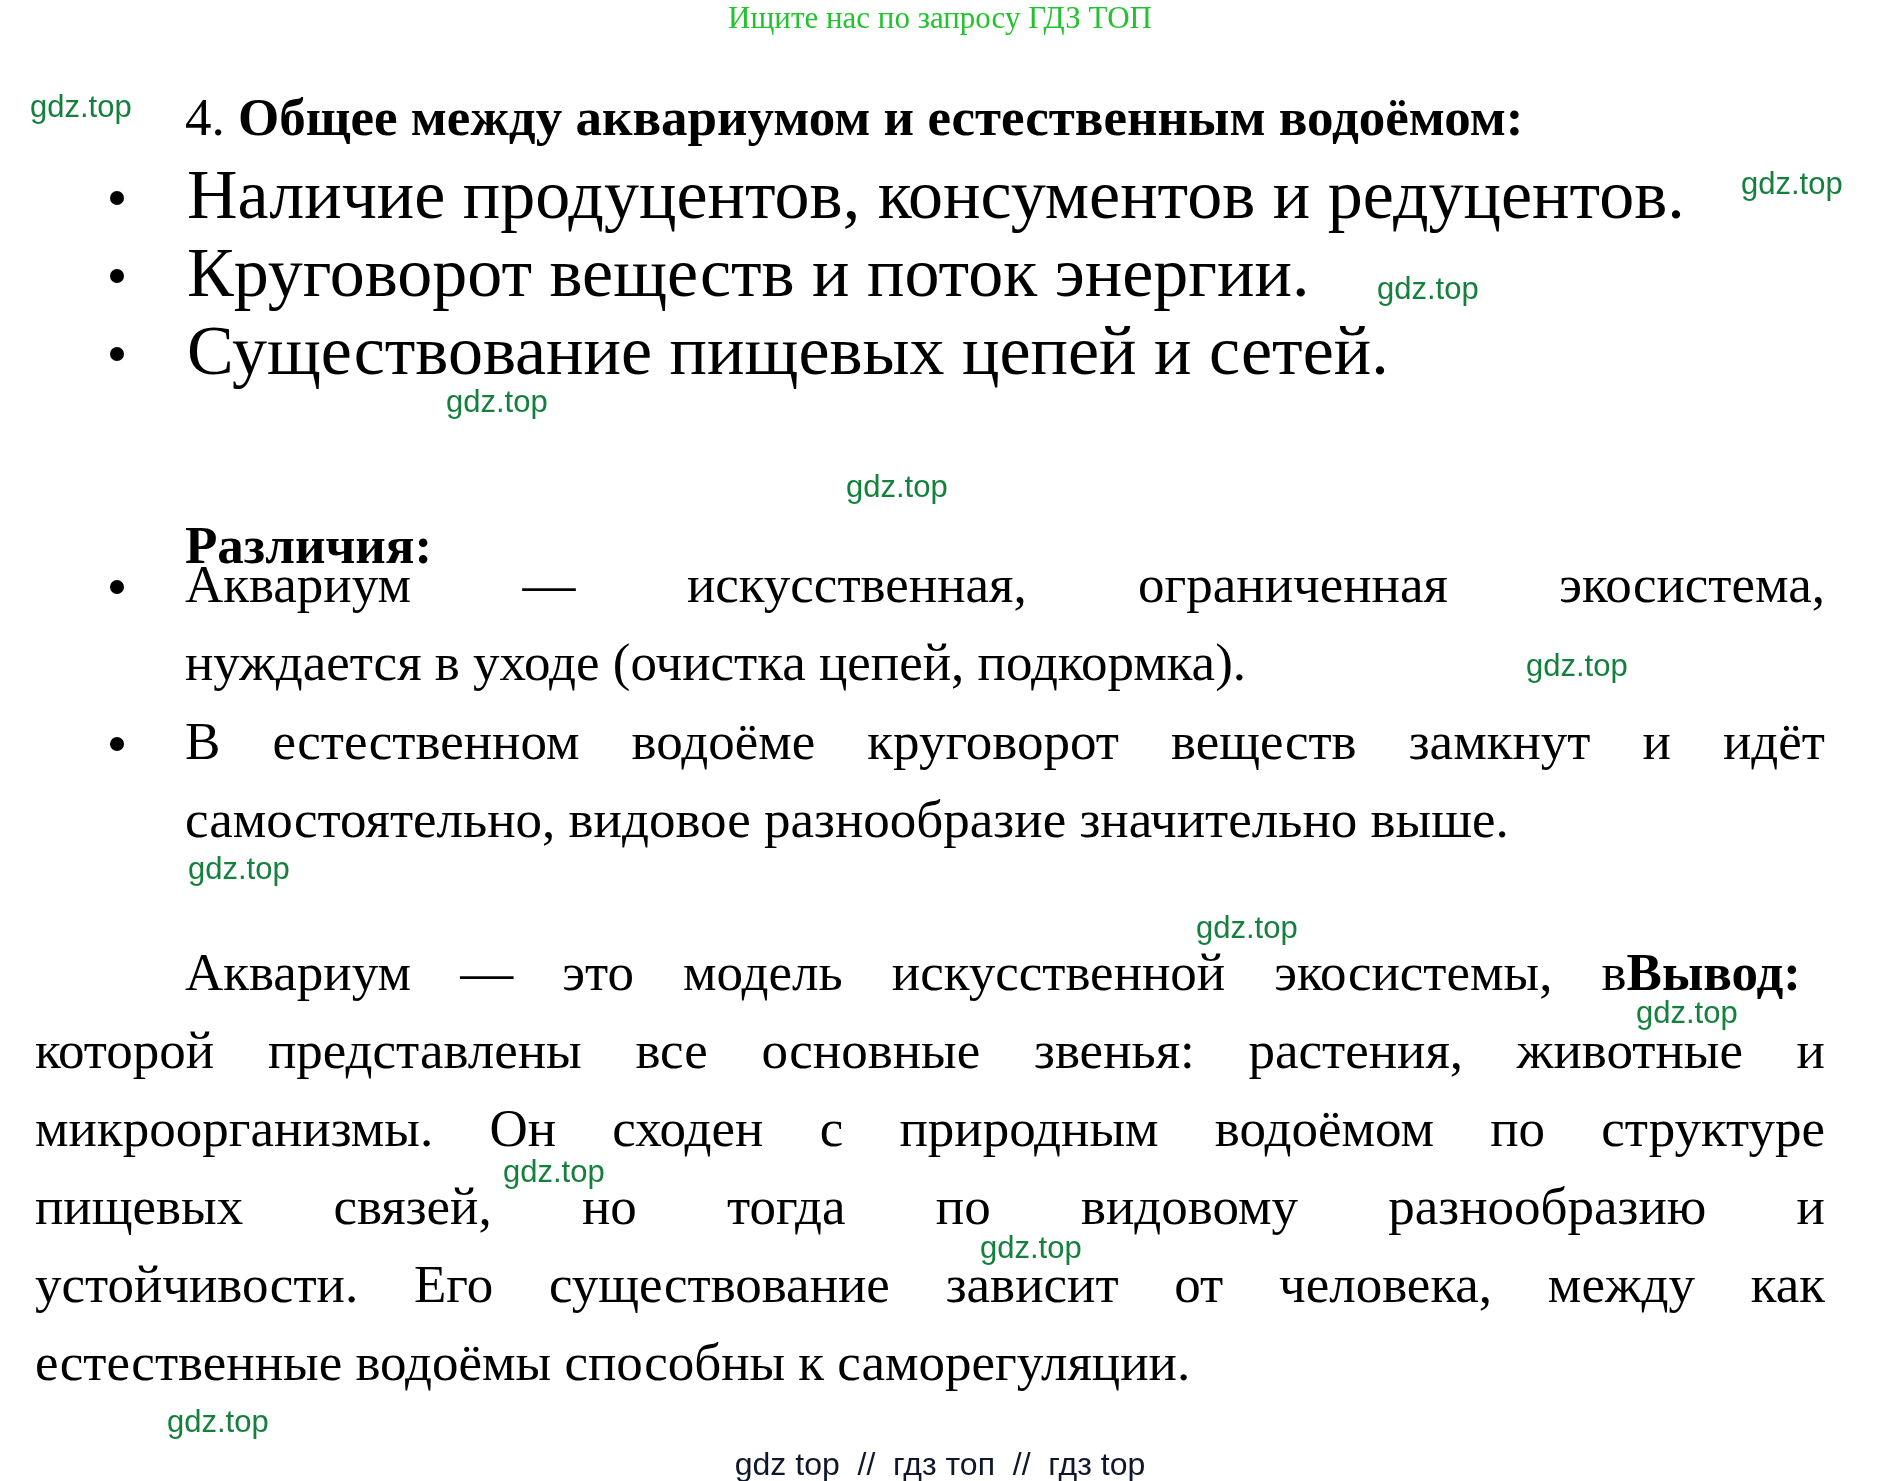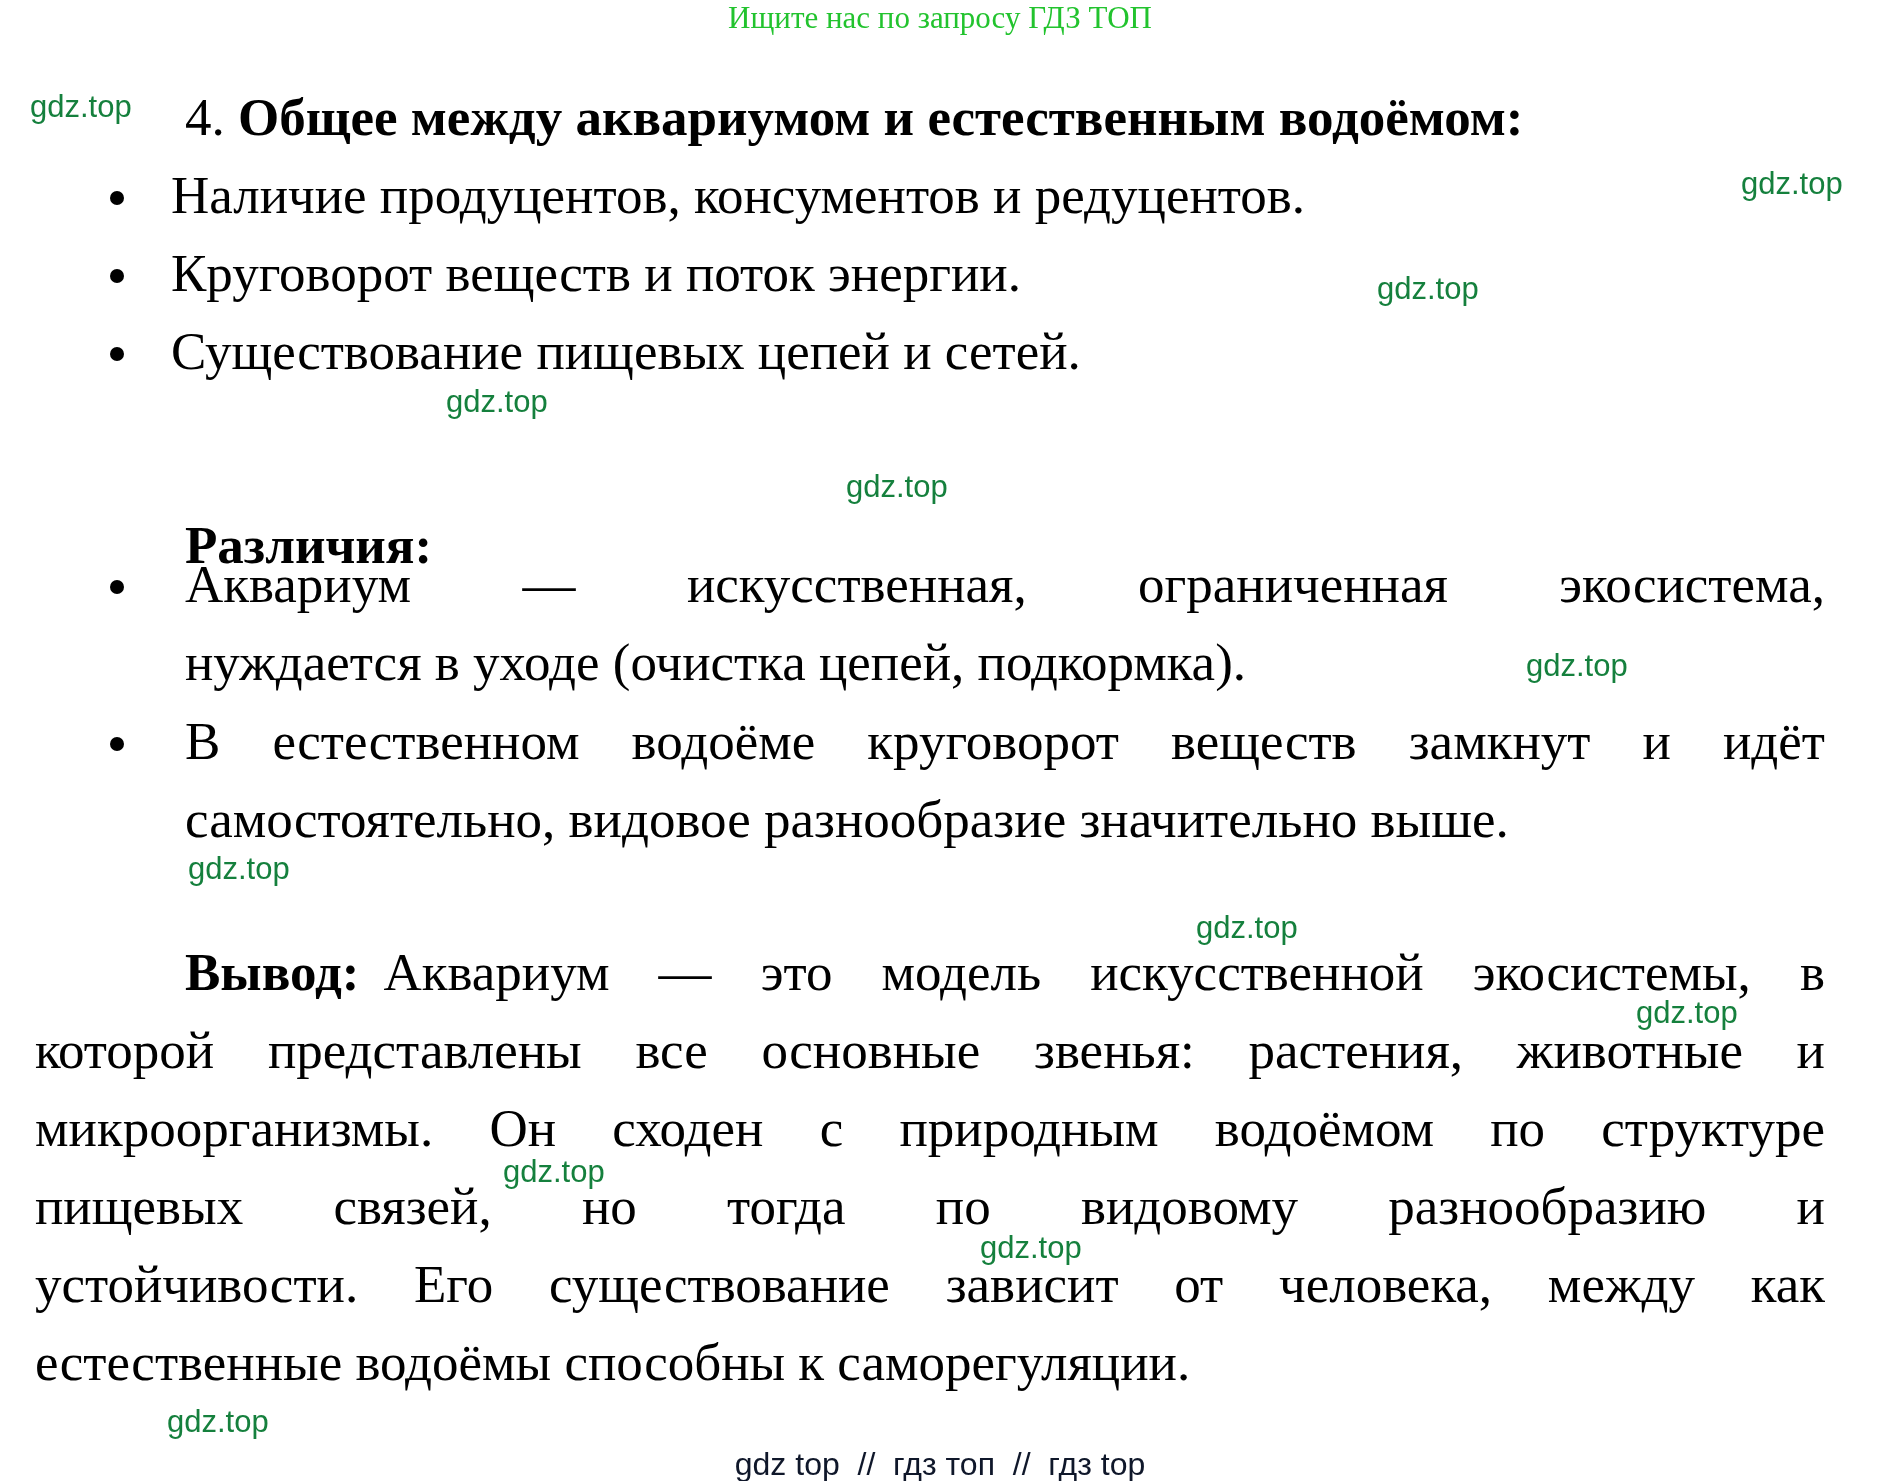--- a/index.html
+++ b/index.html
@@ -32,22 +32,22 @@
     top: 84px;
     font-size: 53px;
     line-height: 66px;
     white-space: nowrap;
   }
   .title .num { font-weight: normal; }
   .title .bold { font-weight: bold; }
 
   .bullet-line {
     position: absolute;
-    left: 171px;
-    font-size: 53px;
+    left: 187px;
+    font-size: 70px;
     line-height: 66px;
     white-space: nowrap;
   }
   .bullet-dot {
     position: absolute;
     left: 110px;
     width: 14px;
     height: 14px;
     border-radius: 50%;
     background: #000;
@@ -122,22 +122,22 @@
   <div class="justified-line" style="left:185px; top:551px; width:1640px;">Аквариум — искусственная, ограниченная экосистема,</div>
   <div class="justified-line lastline" style="left:185px; top:629px; width:1640px;">нуждается в уходе (очистка цепей, подкормка).</div>
 
   <div class="bullet-dot" style="top:737px;"></div>
   <div class="justified-line" style="left:185px; top:708px; width:1640px;">В естественном водоёме круговорот веществ замкнут и идёт</div>
   <div class="justified-line lastline" style="left:185px; top:786px; width:1640px;">самостоятельно, видовое разнообразие значительно выше.</div>
 </div>
 
 <div>
   <div class="justified-line" style="left:185px; top:939px; width:1640px; display:flex; justify-content:space-between;">
+    <span style="flex:1; text-align:justify; text-align-last:justify;">Аквариум — это модель искусственной экосистемы, в</span>
     <span style="font-weight:bold; margin-right:24px;">Вывод:</span>
-    <span style="flex:1; text-align:justify; text-align-last:justify;">Аквариум — это модель искусственной экосистемы, в</span>
   </div>
   <div class="justified-line" style="left:35px; top:1017px; width:1790px;">которой представлены все основные звенья: растения, животные и</div>
   <div class="justified-line" style="left:35px; top:1095px; width:1790px;">микроорганизмы. Он сходен с природным водоёмом по структуре</div>
   <div class="justified-line" style="left:35px; top:1173px; width:1790px;">пищевых связей, но тогда по видовому разнообразию и</div>
   <div class="justified-line" style="left:35px; top:1251px; width:1790px;">устойчивости. Его существование зависит от человека, между как</div>
   <div class="justified-line lastline" style="left:35px; top:1329px; width:1790px;">естественные водоёмы способны к саморегуляции.</div>
 </div>
 
 <div class="watermark" style="left:30px; top:90px;">gdz.top</div>
 <div class="watermark" style="left:1741px; top:167px;">gdz.top</div>

